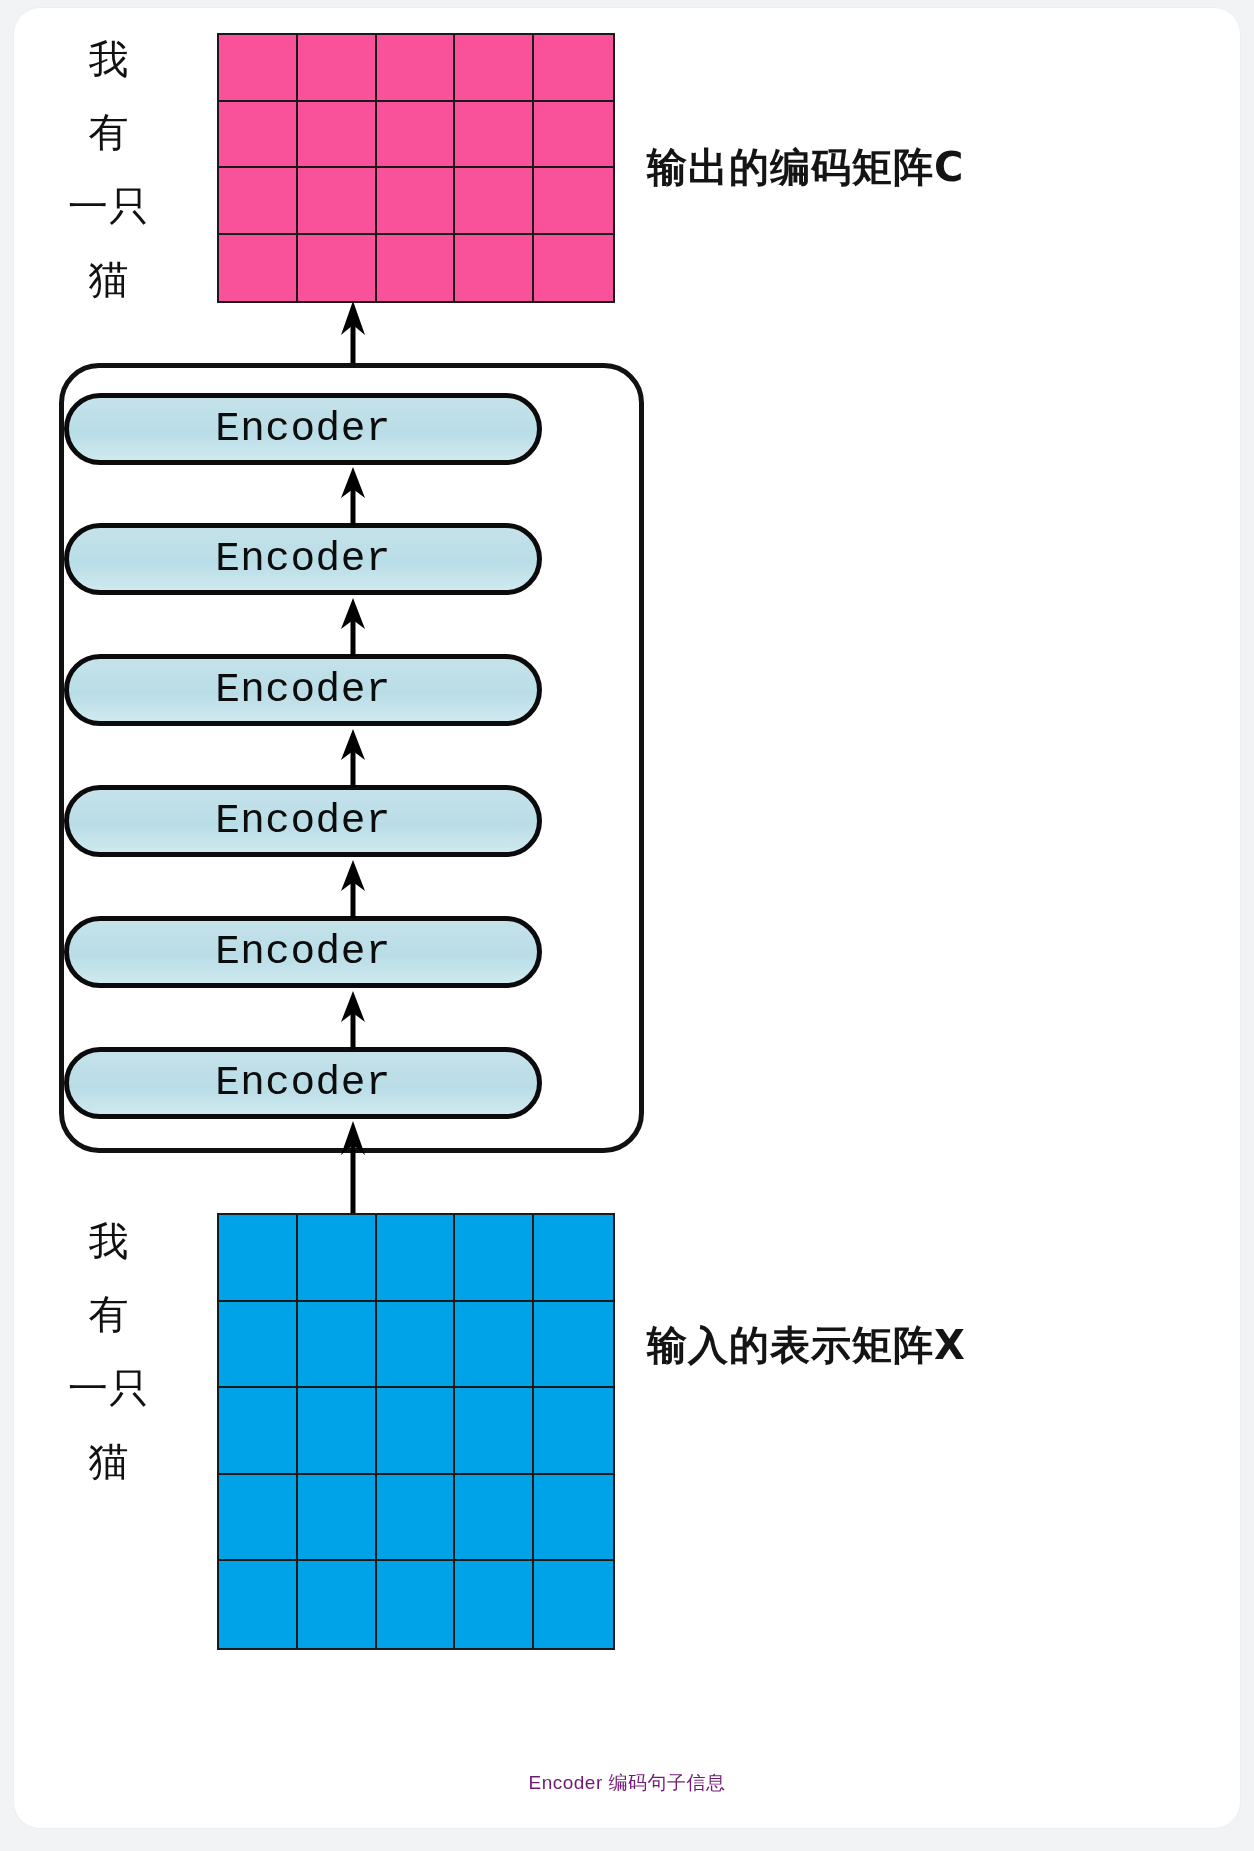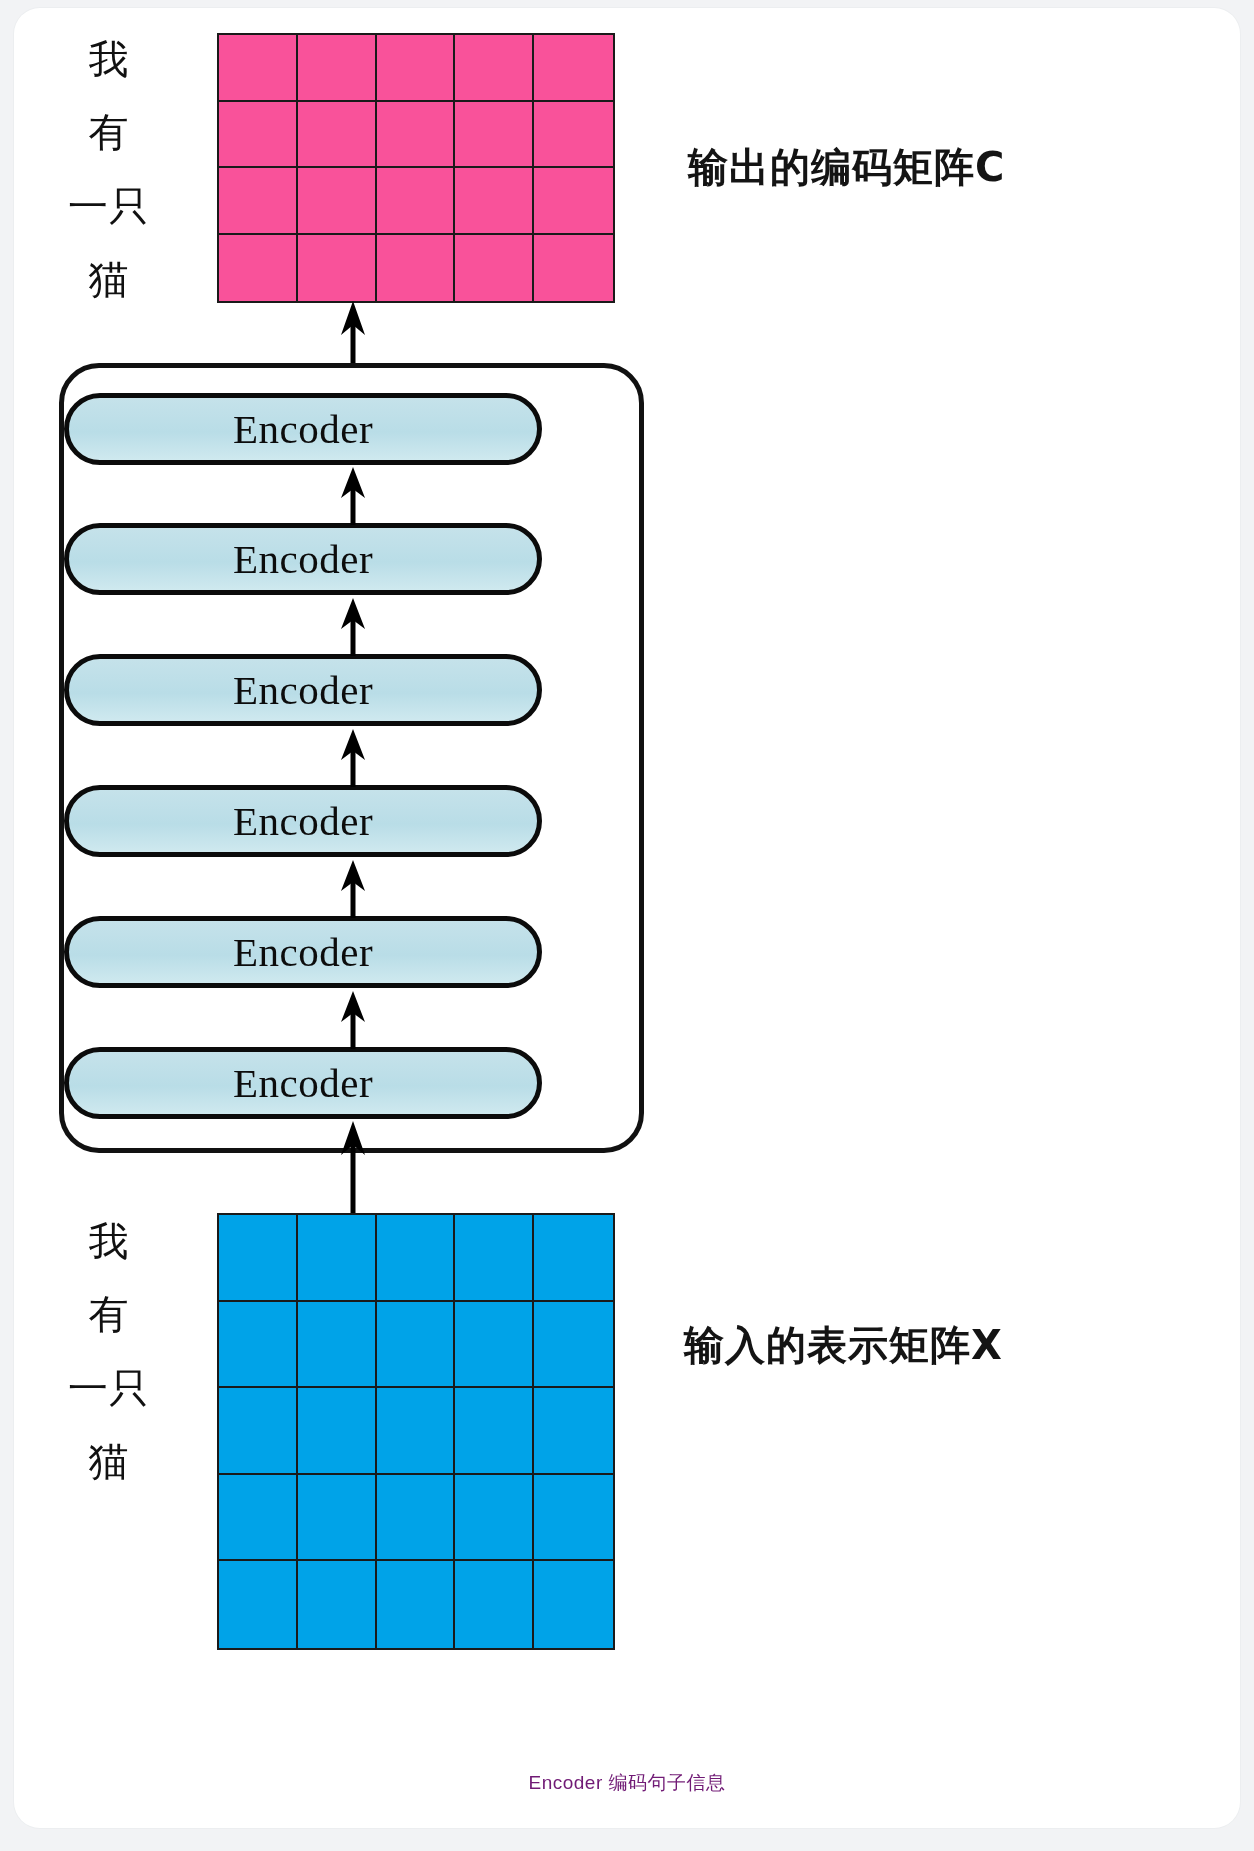--- a/index.html
+++ b/index.html
@@ -66,41 +66,41 @@
   }
   #matrix-input .cell{background:#00A3E8;}
 
   
   .side-label{
     position:absolute;
     font-family:"DejaVu Sans","Liberation Sans",sans-serif;
     font-size:40px;font-weight:700;color:#141414;
     white-space:nowrap;letter-spacing:1px;
   }
-  #label-output{left:633px;top:132px;margin-left:41px;}
-  #label-input{left:633px;top:1310px;margin-left:37px;}
+  #label-output{left:633px;top:132px;}
+  #label-input{left:633px;top:1310px;}
 
   
   #encoder-stack{
     position:absolute;
     left:45px;top:355px;width:585px;height:790px;
     border:5px solid #111;
     border-radius:40px;
     box-sizing:border-box;
     background:#fff;
   }
   .encoder-box{
     position:absolute;
     left:50px;width:478px;height:72px;
     background:linear-gradient(180deg,#c5e2ea 0%,#b9dde7 55%,#cfe9ef 100%);
     border:5px solid #0b0b0b;
     border-radius:36px;
     box-sizing:border-box;
     display:flex;align-items:center;justify-content:center;
-    font-family:Liberation Serif, serif;
+    font-family:Liberation Mono, monospace;
     font-size:41px;color:#0c0c0c;
     letter-spacing:0.5px;
   }
   #enc-1{top:30px;}
   #enc-2{top:160px;}
   #enc-3{top:291px;}
   #enc-4{top:422px;}
   #enc-5{top:553px;}
   #enc-6{top:684px;}
 

